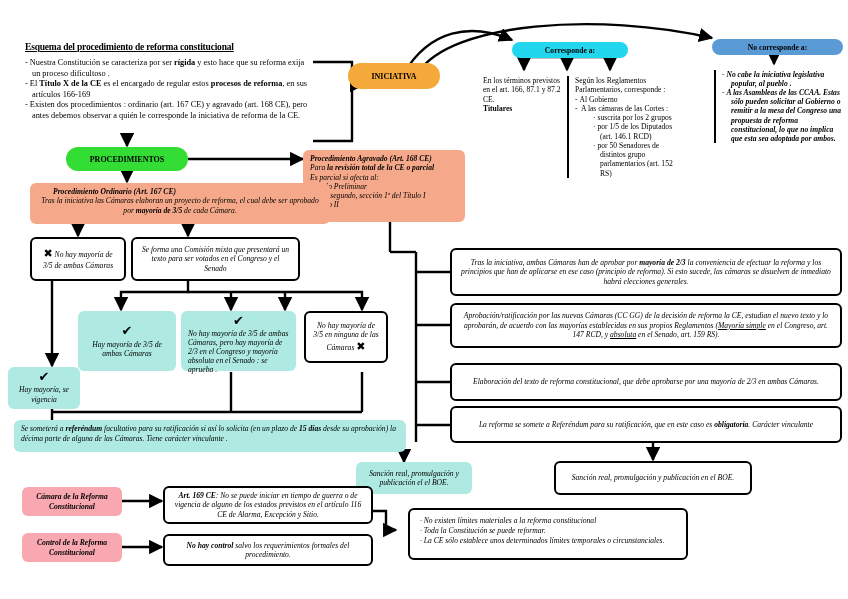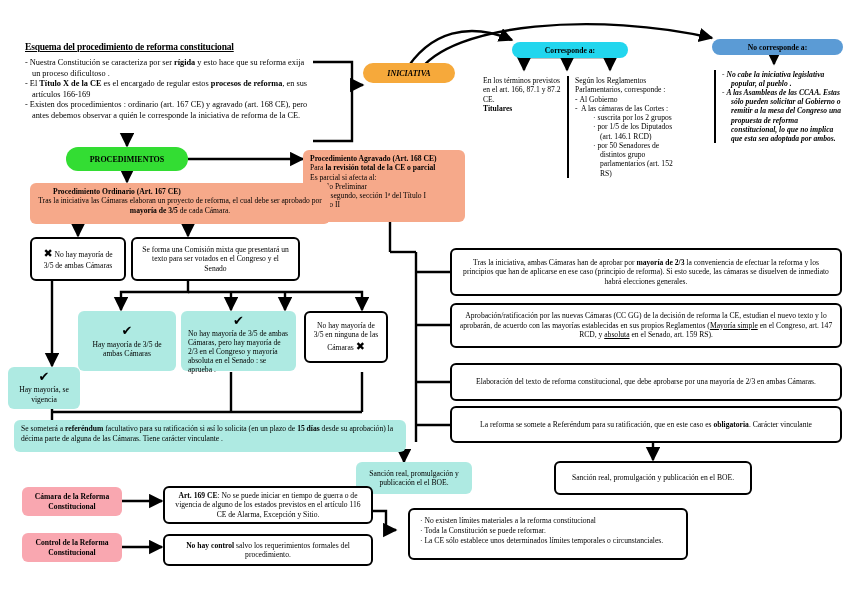--- a/index.html
+++ b/index.html
@@ -29,20 +29,21 @@
   
   .pill {
     border-radius: 14px;
     display:flex; align-items:center; justify-content:center;
     text-align:center;
   }
   .rr {
     border-radius: 6px;
     display:flex; align-items:center; justify-content:center;
     text-align:center;
+    font-style:italic;
   }
   .outline {
     background:#ffffff;
     border: 2.2px solid #000000;
   }
   .green  { background:#33DD33; }
   .orange { background:#F6A93B; }
   .peach  { background:#F6A98A; }
   .cyan   { background:#22D6EE; }
   .blue   { background:#5B9BD5; }
@@ -151,21 +152,21 @@
     <span class="intro-li">
       El <span class="b">Título X de la CE</span> es el encargado de regular estos <span class="b">procesos de reforma</span>, en sus artículos 166-169
     </span>
     <span class="intro-li">
       Existen dos procedimientos : ordinario (art. 167 CE) y agravado (art. 168 CE), pero antes debemos observar a quién le corresponde la iniciativa de reforma de la CE.
     </span>
   </div>
 
   <div class="node pill green t8 bold" style="left:66px; top:147px; width:122px; height:24px;">PROCEDIMIENTOS</div>
 
-  <div class="node pill orange t8 bold" style="left:363px; top:63px; width:92px; height:20px;font-style:italic;">INICIATIVA</div>
+  <div class="node pill orange t8 bold" style="left:348px; top:63px; width:92px; height:26px;">INICIATIVA</div>
 
   <div class="node pill cyan t75 bold" style="left:512px; top:42px; width:116px; height:16px;">Corresponde a:</div>
 
   <div class="node pill blue t75 bold" style="left:712px; top:39px; width:131px; height:16px;">No corresponde  a:</div>
 
   <div class="node t75" style="left:483px; top:76px; width:78px; line-height:1.22;">
     <div>En los términos previstos en el art. 166, 87.1 y 87.2 CE.</div>
     <div class="bold">Titulares</div>
   </div>
 

